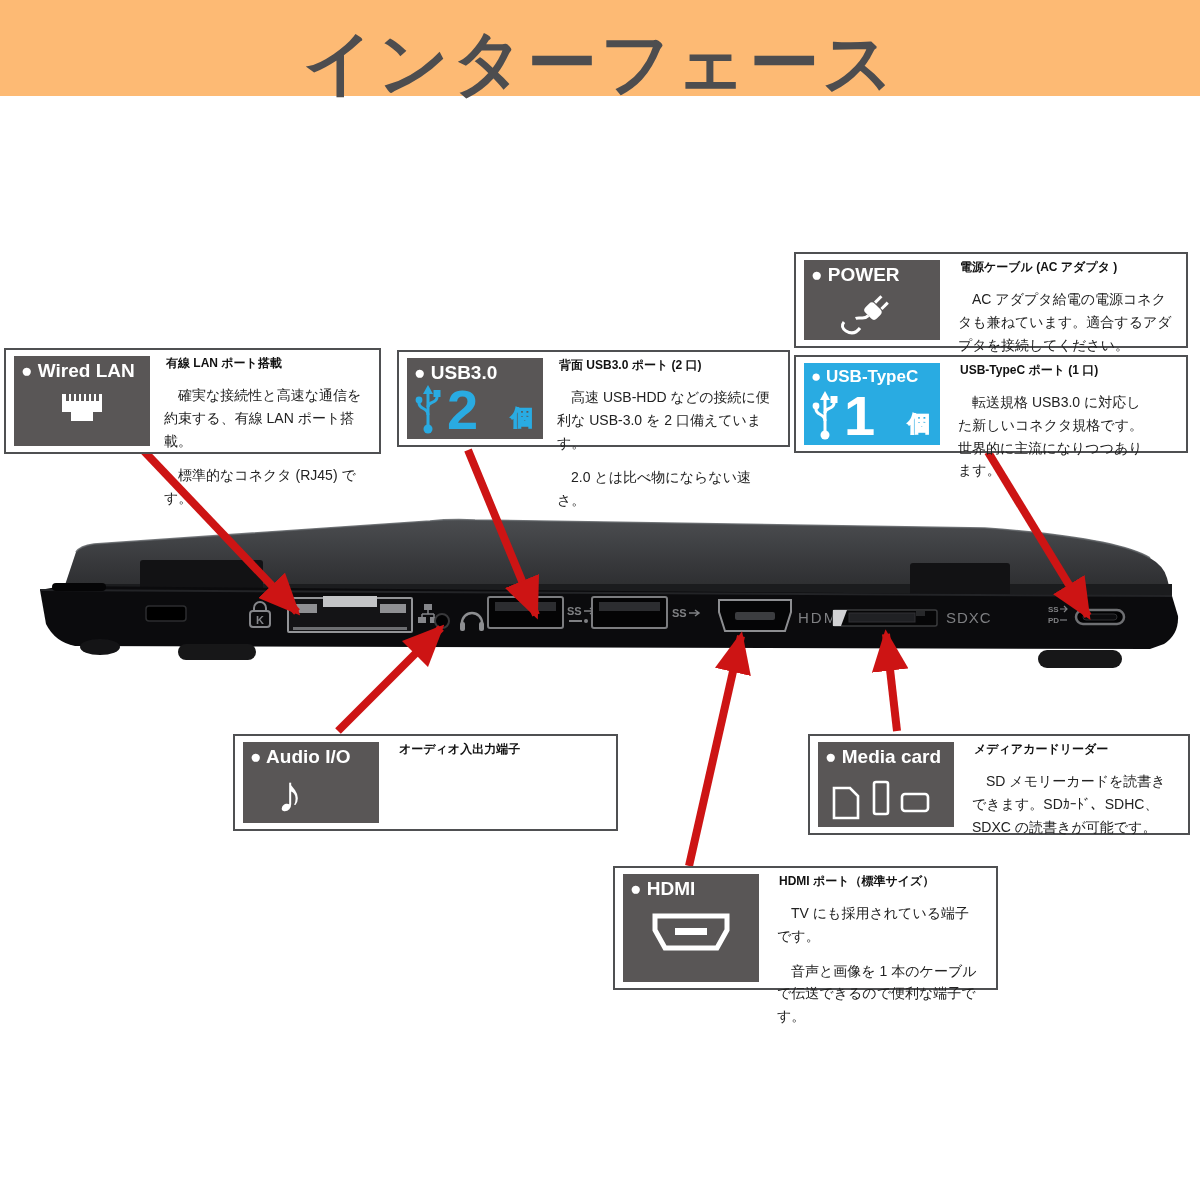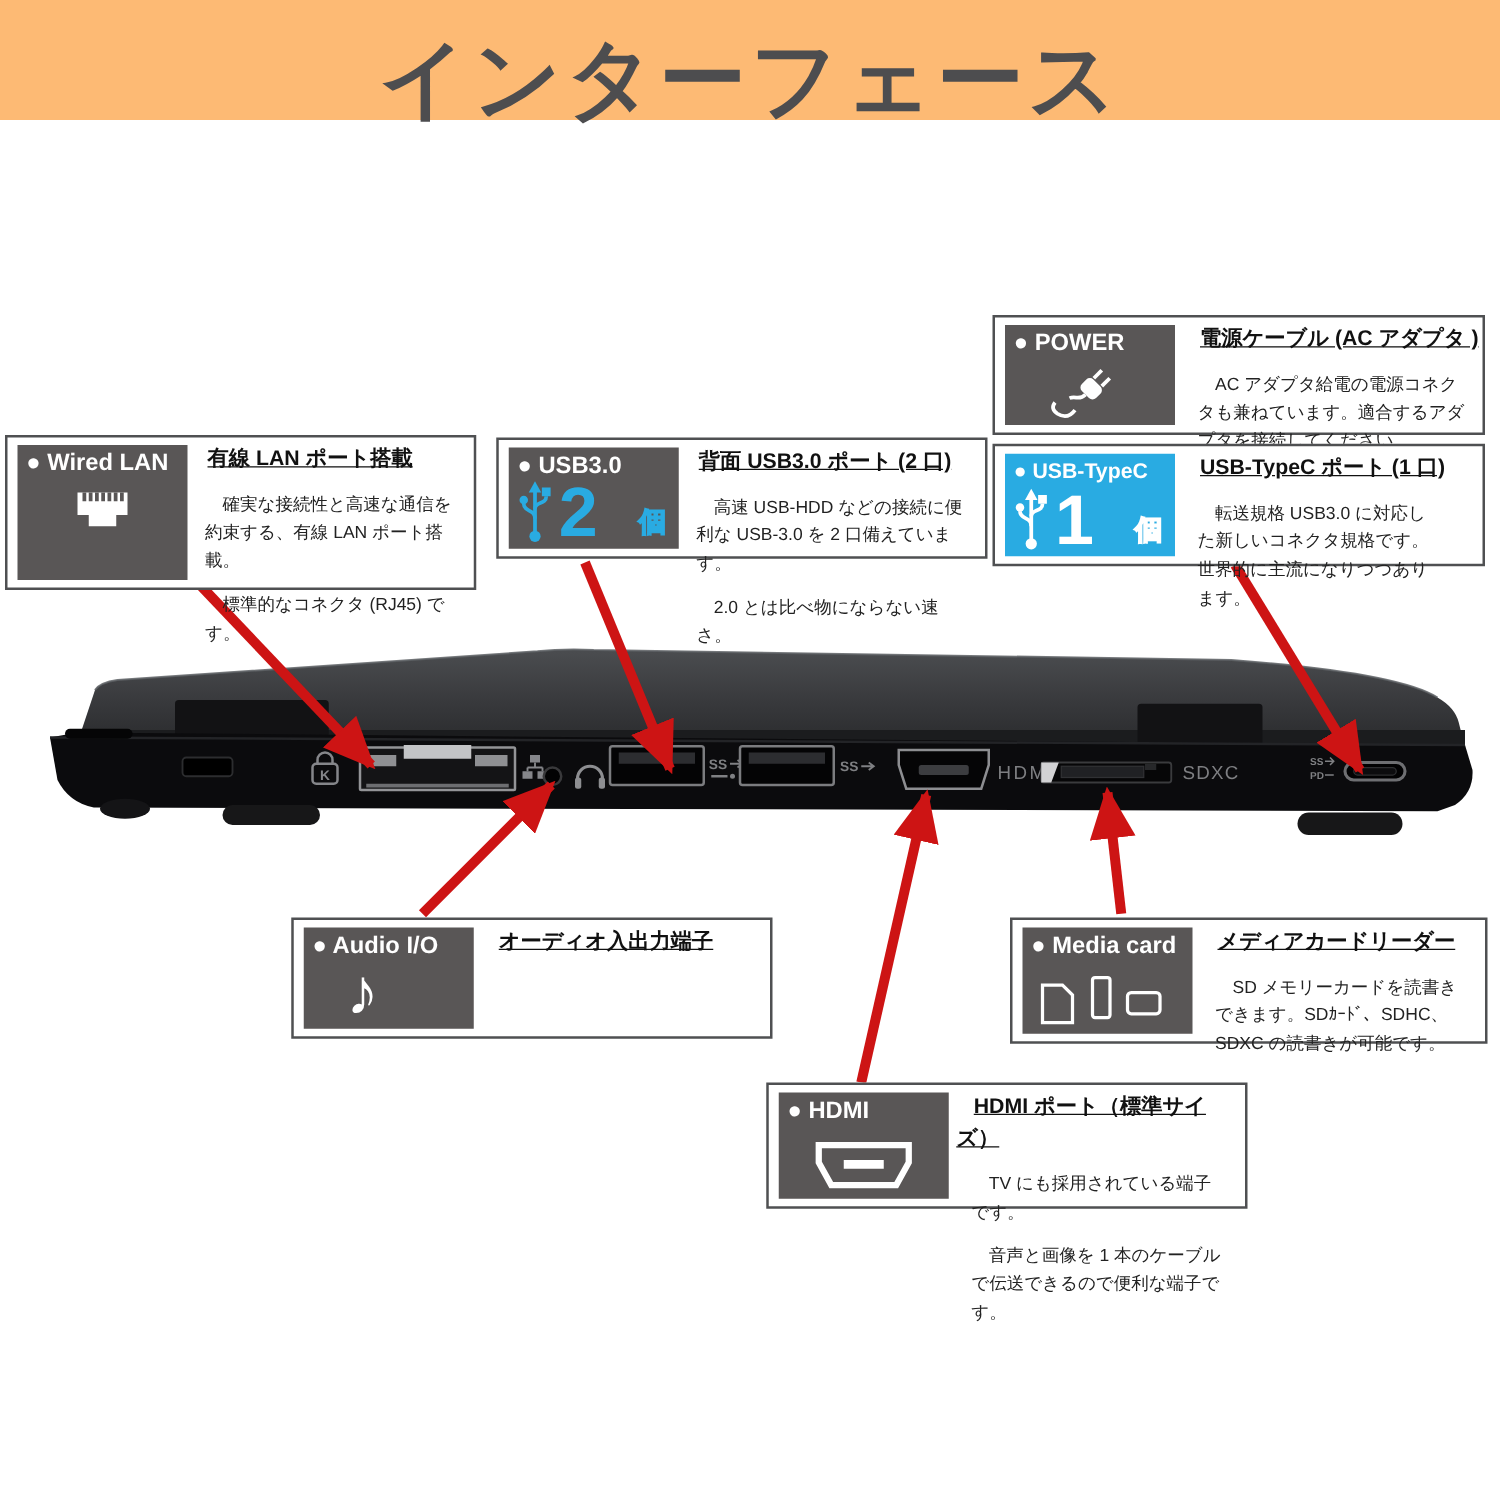--- a/index.html
+++ b/index.html
@@ -17,21 +17,21 @@
   .tile-label.sm{font-size:17px;}
   .tile-icon{position:absolute;}
   .tile-row{position:absolute;left:4px;bottom:2px;right:4px;height:56px;}
   .big-num{position:absolute;left:36px;bottom:0px;font-size:56px;font-weight:bold;line-height:54px;color:#29abe2;}
   .big-num.white{color:#ffffff;}
   .unit{position:absolute;right:6px;bottom:4px;font-size:22px;font-weight:bold;
         color:rgba(41,171,226,0.25);-webkit-text-stroke:1.3px #29abe2;}
   .unit.white{color:rgba(255,255,255,0.25);-webkit-text-stroke:1.3px #ffffff;}
   .note-glyph{position:absolute;left:34px;top:26px;font-size:52px;line-height:52px;color:#fff;}
   .ctext{position:absolute;top:3px;}
-  .ctext h3{margin:1px 0 0;font-size:17px;font-weight:bold;text-indent:14px;line-height:1.5;color:#111;text-decoration:underline;}
+  .ctext h3{margin:1px 0 0;font-size:12px;font-weight:bold;text-indent:14px;line-height:1.5;color:#111;}
   .ctext p{margin:12px;font-size:14px;line-height:1.63;text-indent:14px;color:#222;}
   .arrows,.laptop{position:absolute;left:0;top:0;pointer-events:none;}
   .laptop{z-index:10;} .arrows{z-index:20;}
   svg text.portlabel{fill:#7e7f82;font-family:"Liberation Sans","DejaVu Sans",sans-serif;}
 </style>
 </head>
 <body>
 
 <div class="stage">
 
@@ -144,21 +144,21 @@
     <g stroke="#cd1414" stroke-width="8" fill="none">
       <line x1="142" y1="449" x2="297" y2="612" marker-end="url(#ah)"></line>
       <line x1="468" y1="450" x2="536" y2="615" marker-end="url(#ah)"></line>
       <line x1="988" y1="452" x2="1088" y2="616" marker-end="url(#ah)"></line>
       <line x1="338" y1="731" x2="441" y2="628" marker-end="url(#ah)"></line>
       <line x1="689" y1="866" x2="741" y2="636" marker-end="url(#ah)"></line>
       <line x1="897" y1="731" x2="886" y2="634" marker-end="url(#ah)"></line>
     </g>
   </svg>
 
-  <div class="callout" style="left:4px;top:348px;width:377px;height:124px">
+  <div class="callout" style="left:4px;top:348px;width:377px;height:106px">
     <div class="tile">
       <div class="tile-label">● Wired LAN</div>
       <svg class="tile-icon" style="left:42px;top:30px" width="52" height="48" viewBox="0 0 52 44">
         <path d="M6 6 h40 v18 h-9 v9 h-22 v-9 h-9 z" fill="#ffffff"></path>
         <g fill="#595656">
           <rect x="10" y="6" width="3" height="7"></rect>
             <rect x="15" y="6" width="3" height="7"></rect>
           <rect x="20" y="6" width="3" height="7"></rect>
             <rect x="25" y="6" width="3" height="7"></rect>
           <rect x="30" y="6" width="3" height="7"></rect>
@@ -264,21 +264,21 @@
           <rect x="72" y="18" width="26" height="17" rx="3"></rect>
         </g>
       </svg>
     </div>
     <div class="ctext" style="left:150px;width:226px">
       <h3>メディアカードリーダー</h3>
       <p>SD メモリーカードを読書きできます。SDｶｰﾄﾞ、SDHC、SDXC の読書きが可能です。</p>
     </div>
   </div>
 
-  <div class="callout" style="left:613px;top:866px;width:385px;height:101px">
+  <div class="callout" style="left:613px;top:866px;width:385px;height:124px">
     <div class="tile">
       <div class="tile-label">● HDMI</div>
       <svg class="tile-icon" style="left:26px;top:36px" width="84" height="46" viewBox="0 0 84 46">
         <path d="M6,6 L78,6 L78,20 L68,38 L16,38 L6,20 Z" fill="none" stroke="#ffffff" stroke-width="5"></path>
         <rect x="26" y="18" width="32" height="7" fill="#ffffff"></rect>
       </svg>
     </div>
     <div class="ctext" style="left:150px;width:228px">
       <h3>HDMI ポート（標準サイズ）</h3>
       <p>TV にも採用されている端子です。</p>

